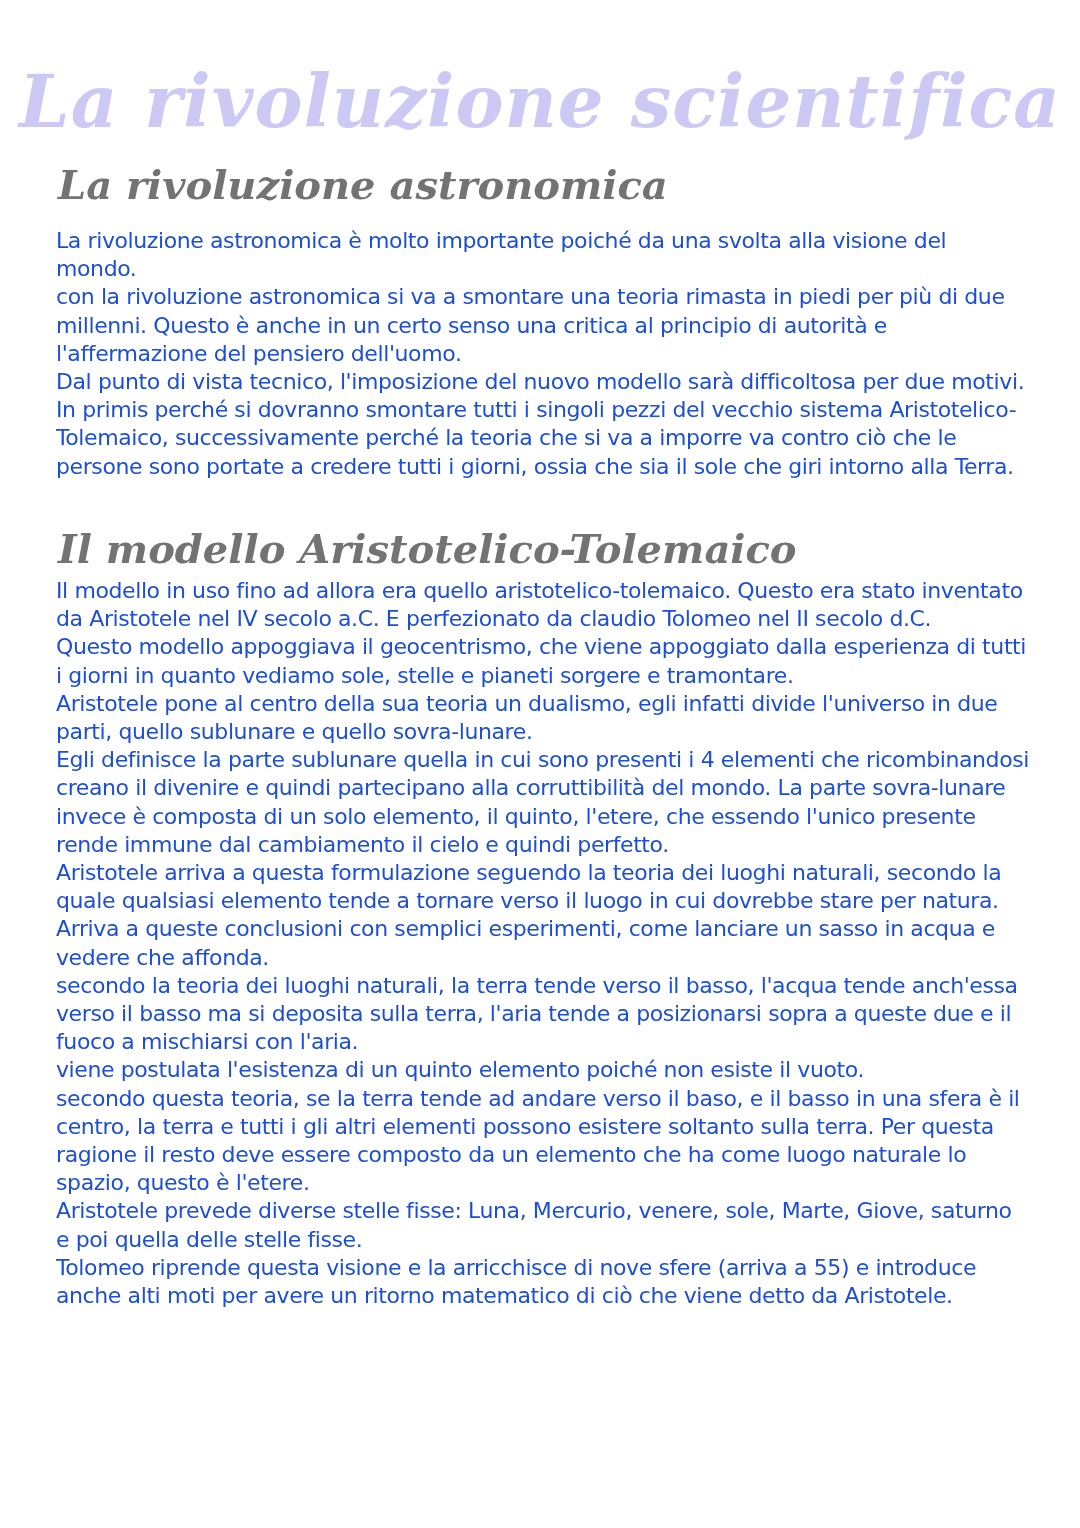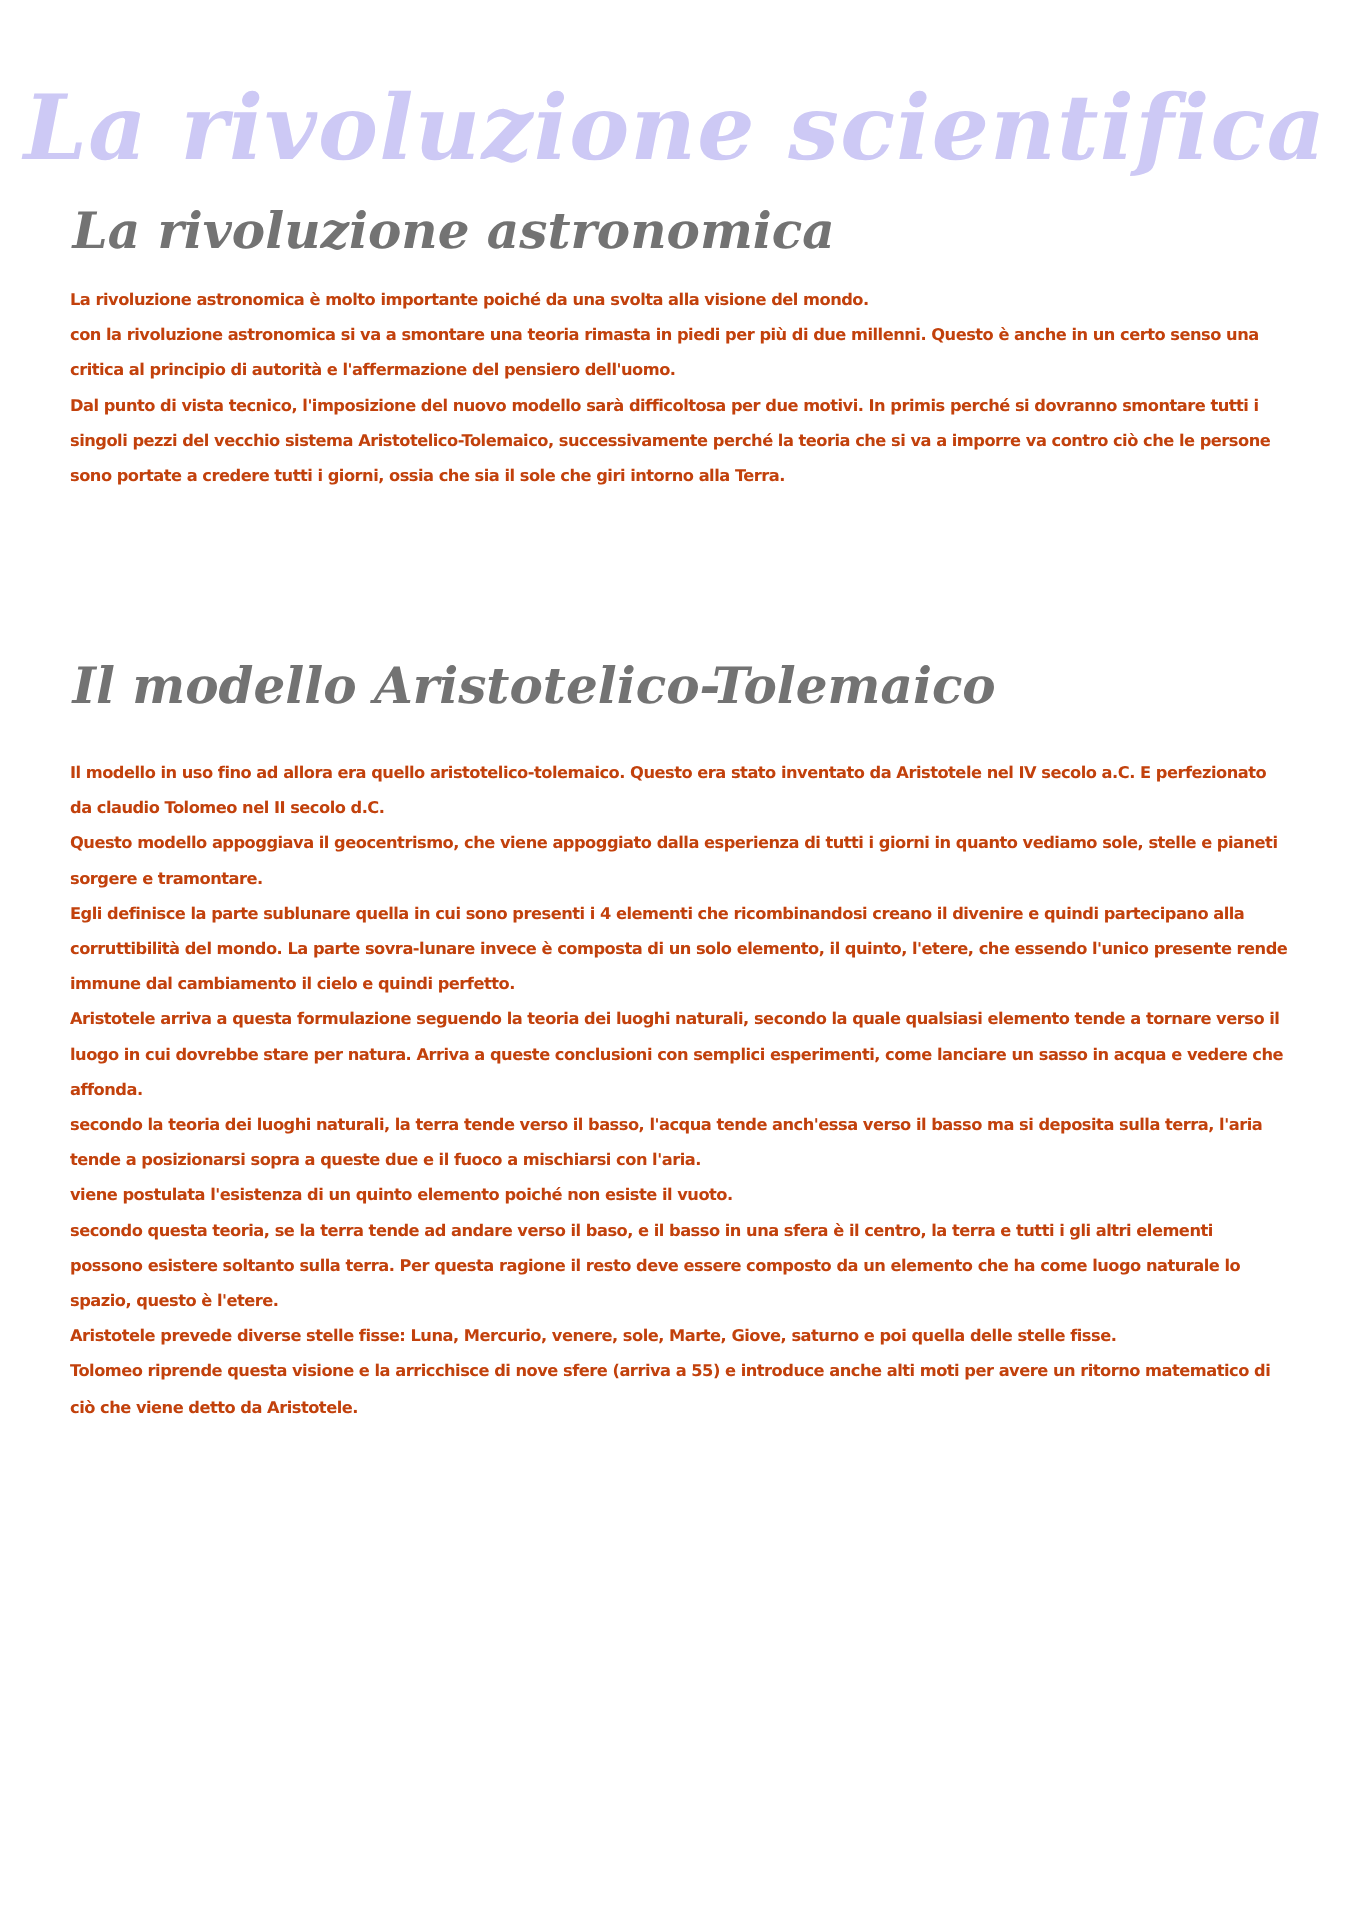--- a/index.html
+++ b/index.html
@@ -43,28 +43,28 @@
       line-height: 50px;
       color: #737373;
     }
     .h1 { top: 160px; }
     .h2 { top: 524px; }
     .body-block {
       position: absolute;
       left: 56px;
       width: 975px;
       font-family: "DejaVu Sans", sans-serif;
-      font-weight: bold;
-      font-size: 13px;
+      font-weight: normal;
+      font-size: 22px;
       line-height: 28.2px;
-      color: #c2410c;
+      color: #1d4ed8;
       letter-spacing: -0.4px;
     }
     .b1 { top: 227px; }
-    .b2 { top: 605px; }
+    .b2 { top: 577px; }
     .body-block p {
       margin: 0;
       padding: 0;
     }
   </style>
 </head>
 <body>
 
 <div class="page">
   <div class="title">La rivoluzione scientifica</div>
@@ -73,20 +73,21 @@
   <div class="body-block b1">
     <p>La rivoluzione astronomica è molto importante poiché da una svolta alla visione del mondo.</p>
     <p>con la rivoluzione astronomica si va a smontare una teoria rimasta in piedi per più di due millenni. Questo è anche in un certo senso una critica al principio di autorità e l'affermazione del pensiero dell'uomo.</p>
     <p>Dal punto di vista tecnico, l'imposizione del nuovo modello sarà difficoltosa per due motivi. In primis perché si dovranno smontare tutti i singoli pezzi del vecchio sistema Aristotelico-Tolemaico, successivamente perché la teoria che si va a imporre va contro ciò che le persone sono portate a credere tutti i giorni, ossia che sia il sole che giri intorno alla Terra.</p>
   </div>
 
   <div class="heading h2">Il modello Aristotelico-Tolemaico</div>
   <div class="body-block b2">
     <p>Il modello in uso fino ad allora era quello aristotelico-tolemaico. Questo era stato inventato da Aristotele nel IV secolo a.C. E perfezionato da claudio Tolomeo nel II secolo d.C.</p>
     <p>Questo modello appoggiava il geocentrismo, che viene appoggiato dalla esperienza di tutti i giorni in quanto vediamo sole, stelle e pianeti sorgere e tramontare.</p>
+    <p>Aristotele pone al centro della sua teoria un dualismo, egli infatti divide l'universo in due parti, quello sublunare e quello sovra-lunare.</p>
     <p>Egli definisce la parte sublunare quella in cui sono presenti i 4 elementi che ricombinandosi creano il divenire e quindi partecipano alla corruttibilità del mondo. La parte sovra-lunare invece è composta di un solo elemento, il quinto, l'etere, che essendo l'unico presente rende immune dal cambiamento il cielo e quindi perfetto.</p>
     <p>Aristotele arriva a questa formulazione seguendo la teoria dei luoghi naturali, secondo la quale qualsiasi elemento tende a tornare verso il luogo in cui dovrebbe stare per natura. Arriva a queste conclusioni con semplici esperimenti, come lanciare un sasso in acqua e vedere che affonda.</p>
     <p>secondo la teoria dei luoghi naturali, la terra tende verso il basso, l'acqua tende anch'essa verso il basso ma si deposita sulla terra, l'aria tende a posizionarsi sopra a queste due e il fuoco a mischiarsi con l'aria.</p>
     <p>viene postulata l'esistenza di un quinto elemento poiché non esiste il vuoto.</p>
     <p>secondo questa teoria, se la terra tende ad andare verso il baso, e il basso in una sfera è il centro, la terra e tutti i gli altri elementi possono esistere soltanto sulla terra. Per questa ragione il resto deve essere composto da un elemento che ha come luogo naturale lo spazio, questo è l'etere.</p>
     <p>Aristotele prevede diverse stelle fisse: Luna, Mercurio, venere, sole, Marte, Giove, saturno e poi quella delle stelle fisse.</p>
     <p>Tolomeo riprende questa visione e la arricchisce di nove sfere (arriva a 55)  e introduce anche alti moti per avere un ritorno matematico di ciò che viene detto da Aristotele.</p>
   </div>
 </div>
 

